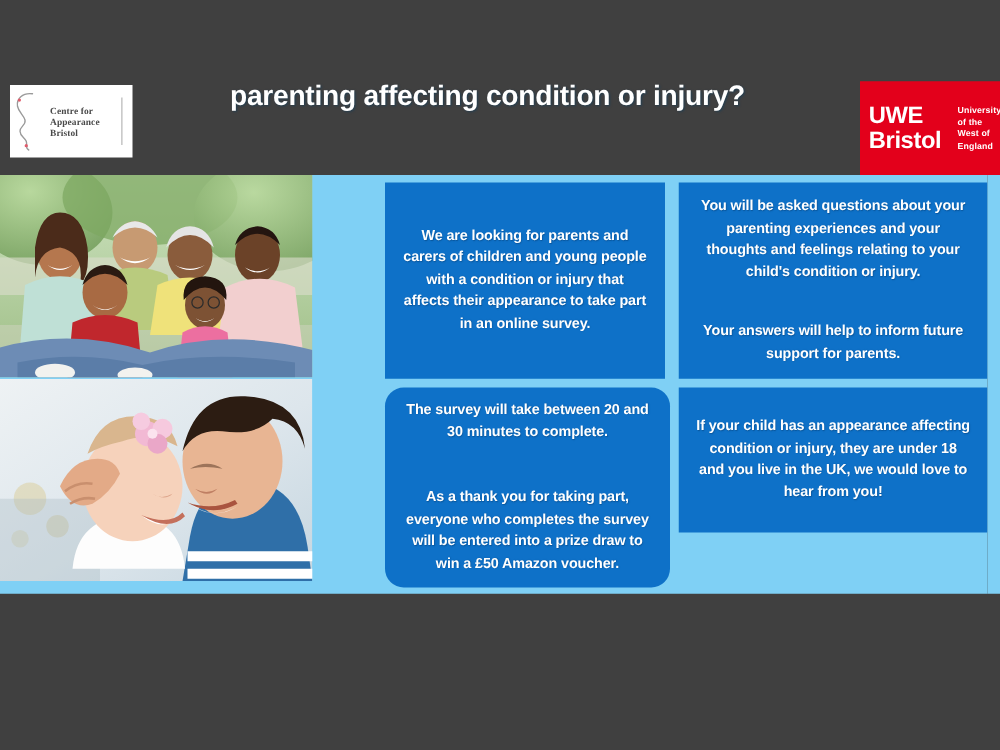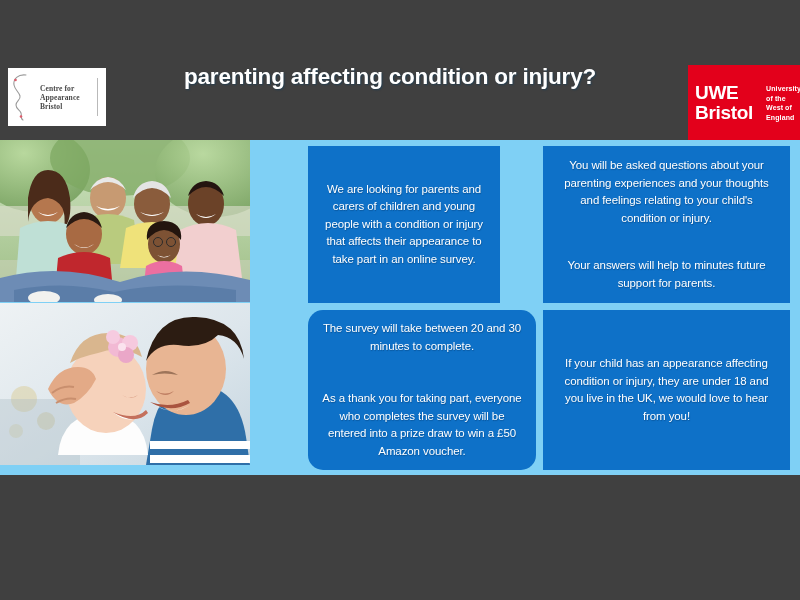--- a/index.html
+++ b/index.html
@@ -131,36 +131,36 @@
   .photo.bottom { top: 163px; height: 162px; }
 
   .photo svg { display: block; width: 100%; height: 100%; }
 
   .tbox {
     position: absolute;
     background: #0E71C8;
     color: #ffffff;
     box-sizing: border-box;
     text-align: center;
-    font-weight: normal;
+    font-weight: bold;
     font-size: 11.5px;
     line-height: 17.5px;
     letter-spacing: -0.1px;
     text-shadow: 0.5px 0.5px 1px rgba(0,40,80,0.4);
     display: flex;
     flex-direction: column;
     justify-content: center;
   }
   .tbox p { margin: 0; padding: 0 14px; }
   .tbox p + p { margin-top: 35px; }
 
-  .tbox.b1 { left: 308px; top: 6px;   width: 192px; height: 157px; }
+  .tbox.b1 { left: 308px; top: 6px;   width: 224px; height: 157px; }
   .tbox.b2 { left: 543px; top: 6px;   width: 247px; height: 157px; }
   .tbox.b3 { left: 308px; top: 170px; width: 228px; height: 160px; border-radius: 15px; }
-  .tbox.b4 { left: 543px; top: 170px; width: 247px; height: 160px; }
+  .tbox.b4 { left: 543px; top: 170px; width: 247px; height: 116px; }
 
   .tbox.b2 { font-size: 11.5px; }
   .tbox.b2 p + p { margin-top: 30px; }
 
   .right-strip {
     position: absolute;
     left: 790px;
     top: 140px;
     width: 10px;
     height: 335px;
@@ -327,21 +327,21 @@
         </g>
       </svg>
     </div>
 
     <div class="tbox b1">
       <p>We are looking for parents and carers of children and young people with a condition or injury that affects their appearance to take part in an online survey.</p>
     </div>
 
     <div class="tbox b2">
       <p>You will be asked questions about your parenting experiences and your thoughts and feelings relating to your child's condition or injury.</p>
-      <p>Your answers will help to minutes future support for parents.</p>
+      <p>Your answers will help to inform future support for parents.</p>
     </div>
 
     <div class="tbox b3">
       <p>The survey will take between 20 and 30 minutes to complete.</p>
       <p>As a thank you for taking part, everyone who completes the survey will be entered into a prize draw to win a £50 Amazon voucher.</p>
     </div>
 
     <div class="tbox b4">
       <p>If your child has an appearance affecting condition or injury, they are under 18 and you live in the UK, we would love to hear from you!</p>
     </div>

